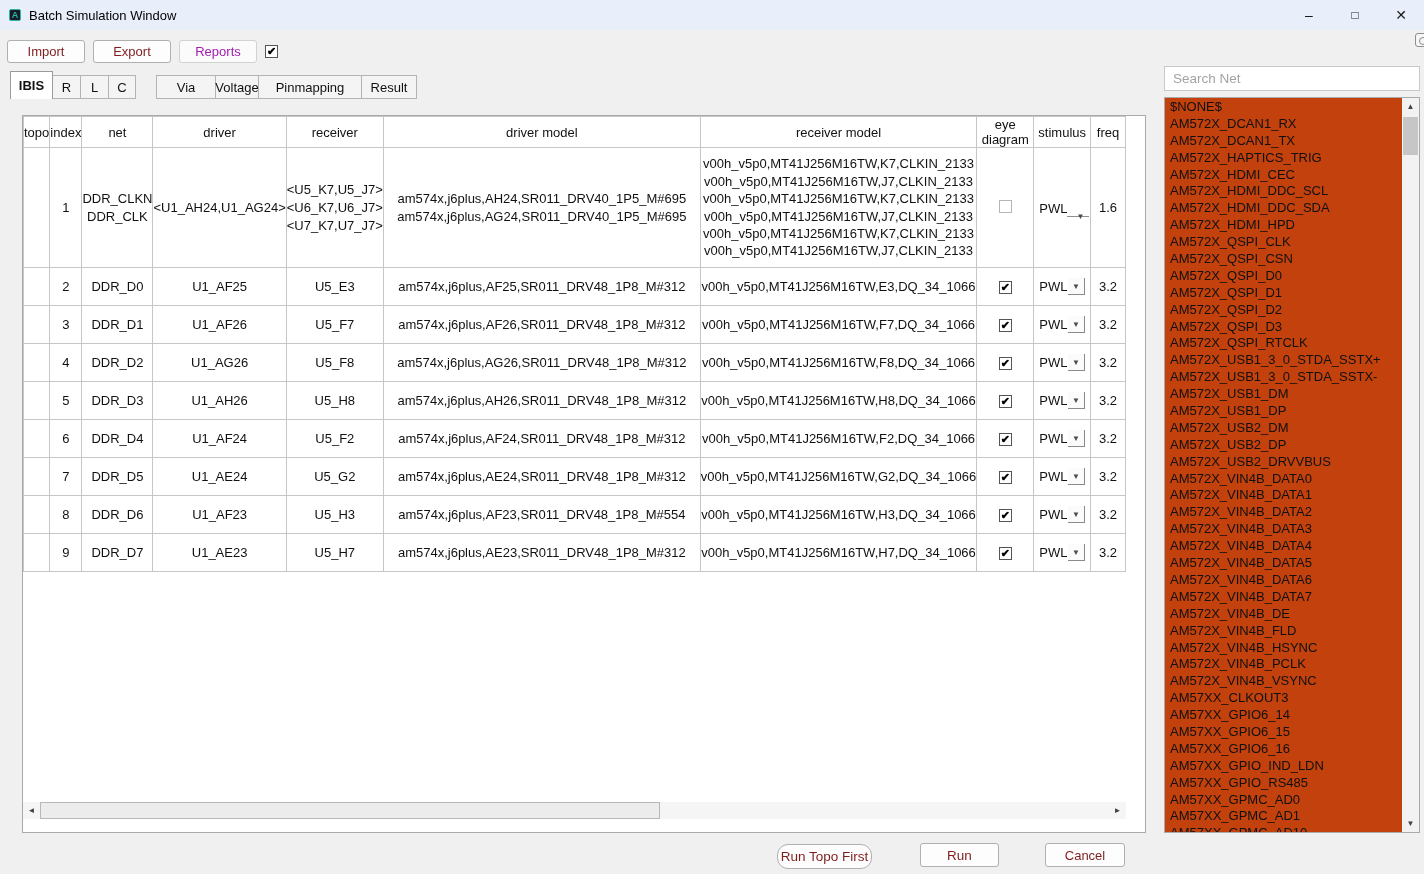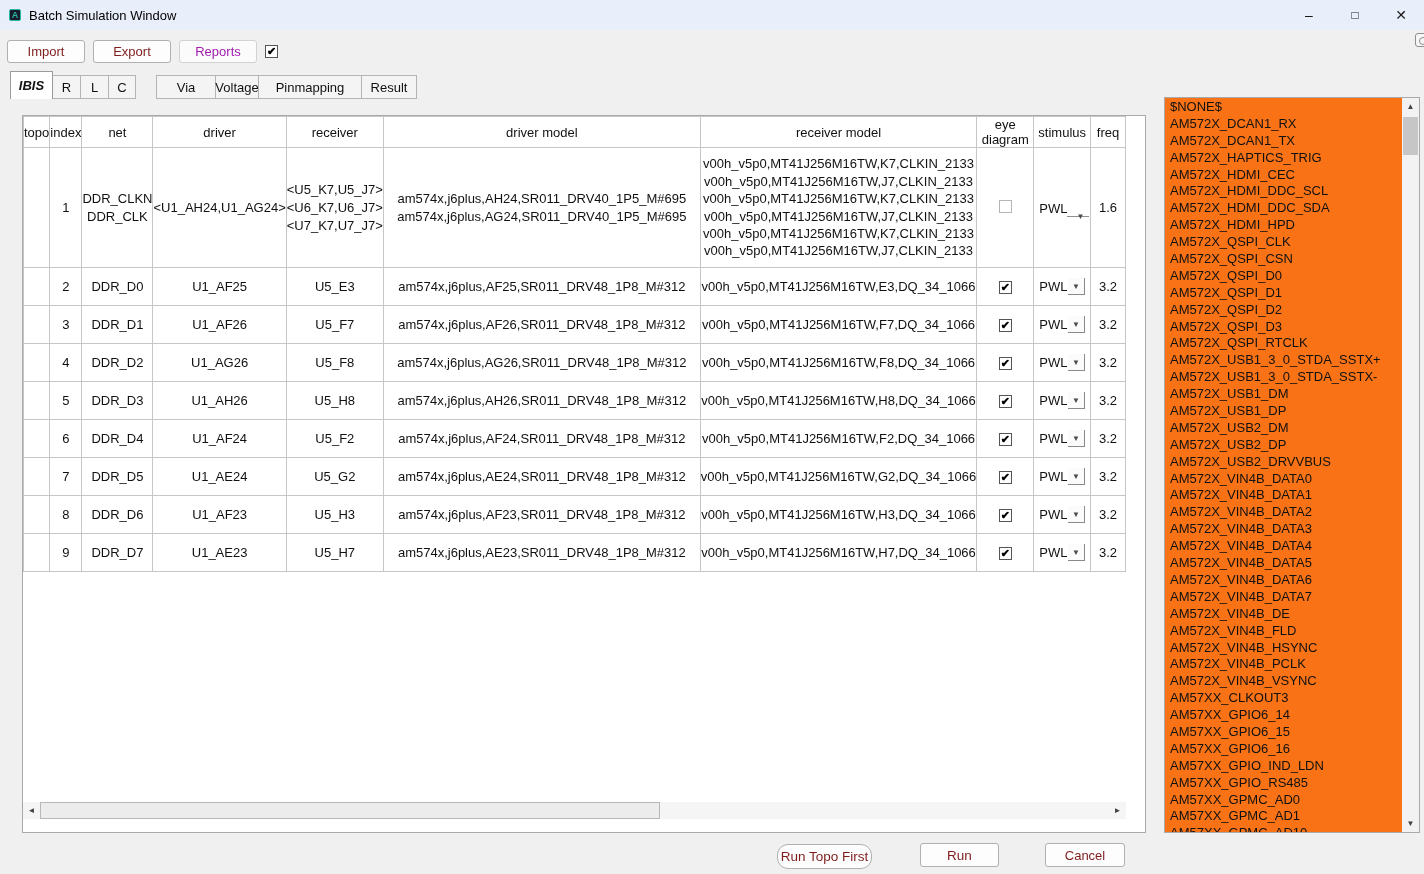--- a/index.html
+++ b/index.html
@@ -26,21 +26,21 @@
   .btn-reports { left:179px; top:40px; width:78px; height:23px; color:#a21caf; border-color:#d2d2d2; background:#fbfbfb; }
   .cb { display:inline-block; width:13px; height:13px; background:#fff; border:1px solid #555; font-size:11px; line-height:11px; text-align:center; color:#000; font-weight:bold; }
   .cb.empty { border-color:#b5b5b5; }
   .use-package-box { position:absolute; left:265px; top:45px; }
   .use-package-label { position:absolute; left:284px; top:44px; font-size:13.5px;margin-top:32px; }
 
   
   .tab-bar { position:absolute; left:10px; top:71px; height:28px; display:flex; align-items:flex-end; }
   .tab { height:24px; background:#f4f4f4; border:1px solid #b4b4b4; margin-left:-1px; display:flex; align-items:center; justify-content:center; font-size:13px; }
   .tab:first-child { margin-left:0; }
-  .tab.active { height:28px; background:#fff; border-color:#9b9b9b; border-bottom:none; font-weight:bold; z-index:2;font-style:italic; }
+  .tab.active { height:28px; background:#fff; border-color:#9b9b9b; border-bottom:none; font-weight:bold; z-index:2; }
 
   
   .table-frame { position:absolute; left:22px; top:115px; width:1124px; height:718px; background:#fff; border:1px solid #a9a9a9; }
   .grid-clip { position:absolute; left:0; top:0; width:1103px; height:680px; overflow:hidden; }
   table.grid { border-collapse:collapse; table-layout:fixed; font-size:13px; }
   table.grid th { height:23px; font-weight:400; border:1px solid #c6c6c6; background:#fff; font-size:13px; padding:0; }
   table.grid td { border:1px solid #c6c6c6; text-align:center; vertical-align:middle; padding:0; white-space:nowrap; overflow:hidden; }
   .lines div { line-height:18px; }
   .lines.dense div { line-height:17.4px; }
   td.freq-cell { text-align:left; padding-left:5px; }
@@ -54,21 +54,21 @@
   
   .hscroll { position:absolute; left:0; top:686px; width:1103px; height:17px; background:#f5f5f5; }
   .hscroll .arrow { position:absolute; top:0; width:17px; height:17px; display:flex; align-items:center; justify-content:center; font-size:8px; color:#404040; background:#f5f5f5; }
   .hscroll .arrow.left { left:0; }
   .hscroll .arrow.right { right:0; }
   .hscroll .thumb { position:absolute; left:17px; top:0; width:620px; height:17px; background:#ececec; border:1px solid #b8b8b8; }
 
   
   .search-input { position:absolute; left:1164px; top:66px; width:256px; height:25px; border:1px solid #c9c9c9; font-size:13.5px; padding:0 8px; font-family:"Liberation Sans",sans-serif; color:#222; background:#fff; }
   .search-input::placeholder { color:#a3a3a3; }
-  .netlist { position:absolute; left:1164px; top:97px; width:256px; height:736px; background:#f97316; border:1px solid #a9a9a9; overflow:hidden; }
+  .netlist { position:absolute; left:1164px; top:97px; width:256px; height:736px; background:#c2410c; border:1px solid #a9a9a9; overflow:hidden; }
   .netlist-items { position:absolute; left:0; top:1px; right:17px; overflow:hidden; bottom:0; }
   .net-item { height:16.9px; line-height:16.9px; padding-left:5px; font-size:13px; white-space:nowrap; }
   .vscroll { position:absolute; right:0; top:0; bottom:0; width:17px; background:#f2f2f2; }
   .vscroll .arrow { position:absolute; left:0; width:17px; height:17px; display:flex; align-items:center; justify-content:center; font-size:8px; color:#404040; }
   .vscroll .arrow.up { top:0; }
   .vscroll .arrow.down { bottom:0; }
   .vscroll .thumb { position:absolute; left:1px; top:19px; width:15px; height:38px; background:#c6c6c6; }
 
   
   .btn-runtopo { left:777px; top:844px; width:95px; height:25px; font-size:13.5px;border-radius:11px; }
@@ -514,21 +514,21 @@
                   <div>U1_AF23</div>
                 </div>
               </td>
               <td>
                 <div class="lines">
                   <div>U5_H3</div>
                 </div>
               </td>
               <td>
                 <div class="lines">
-                  <div>am574x,j6plus,AF23,SR011_DRV48_1P8_M#312</div>
+                  <div>am574x,j6plus,AF23,SR011_DRV48_1P8_M#554</div>
                 </div>
               </td>
               <td>
                 <div class="lines">
                   <div>v00h_v5p0,MT41J256M16TW,H3,DQ_34_1066</div>
                 </div>
               </td>
               <td><span class="cb">✔</span></td>
               <td>
                 <div class="stim-flex">
@@ -594,20 +594,21 @@
           </tbody>
         </table>
     </div>
     <div class="hscroll">
       <div class="arrow left" id="hs-left">◄</div>
       <div class="thumb"></div>
       <div class="arrow right" id="hs-right">►</div>
     </div>
   </div>
 
+  <input class="search-input" type="text" placeholder="Search Net" style="">
   <div class="netlist">
     <div class="netlist-items" id="net-list">
         <div class="net-item">$NONE$</div>
         <div class="net-item">AM572X_DCAN1_RX</div>
         <div class="net-item">AM572X_DCAN1_TX</div>
         <div class="net-item">AM572X_HAPTICS_TRIG</div>
         <div class="net-item">AM572X_HDMI_CEC</div>
         <div class="net-item">AM572X_HDMI_DDC_SCL</div>
         <div class="net-item">AM572X_HDMI_DDC_SDA</div>
         <div class="net-item">AM572X_HDMI_HPD</div>

